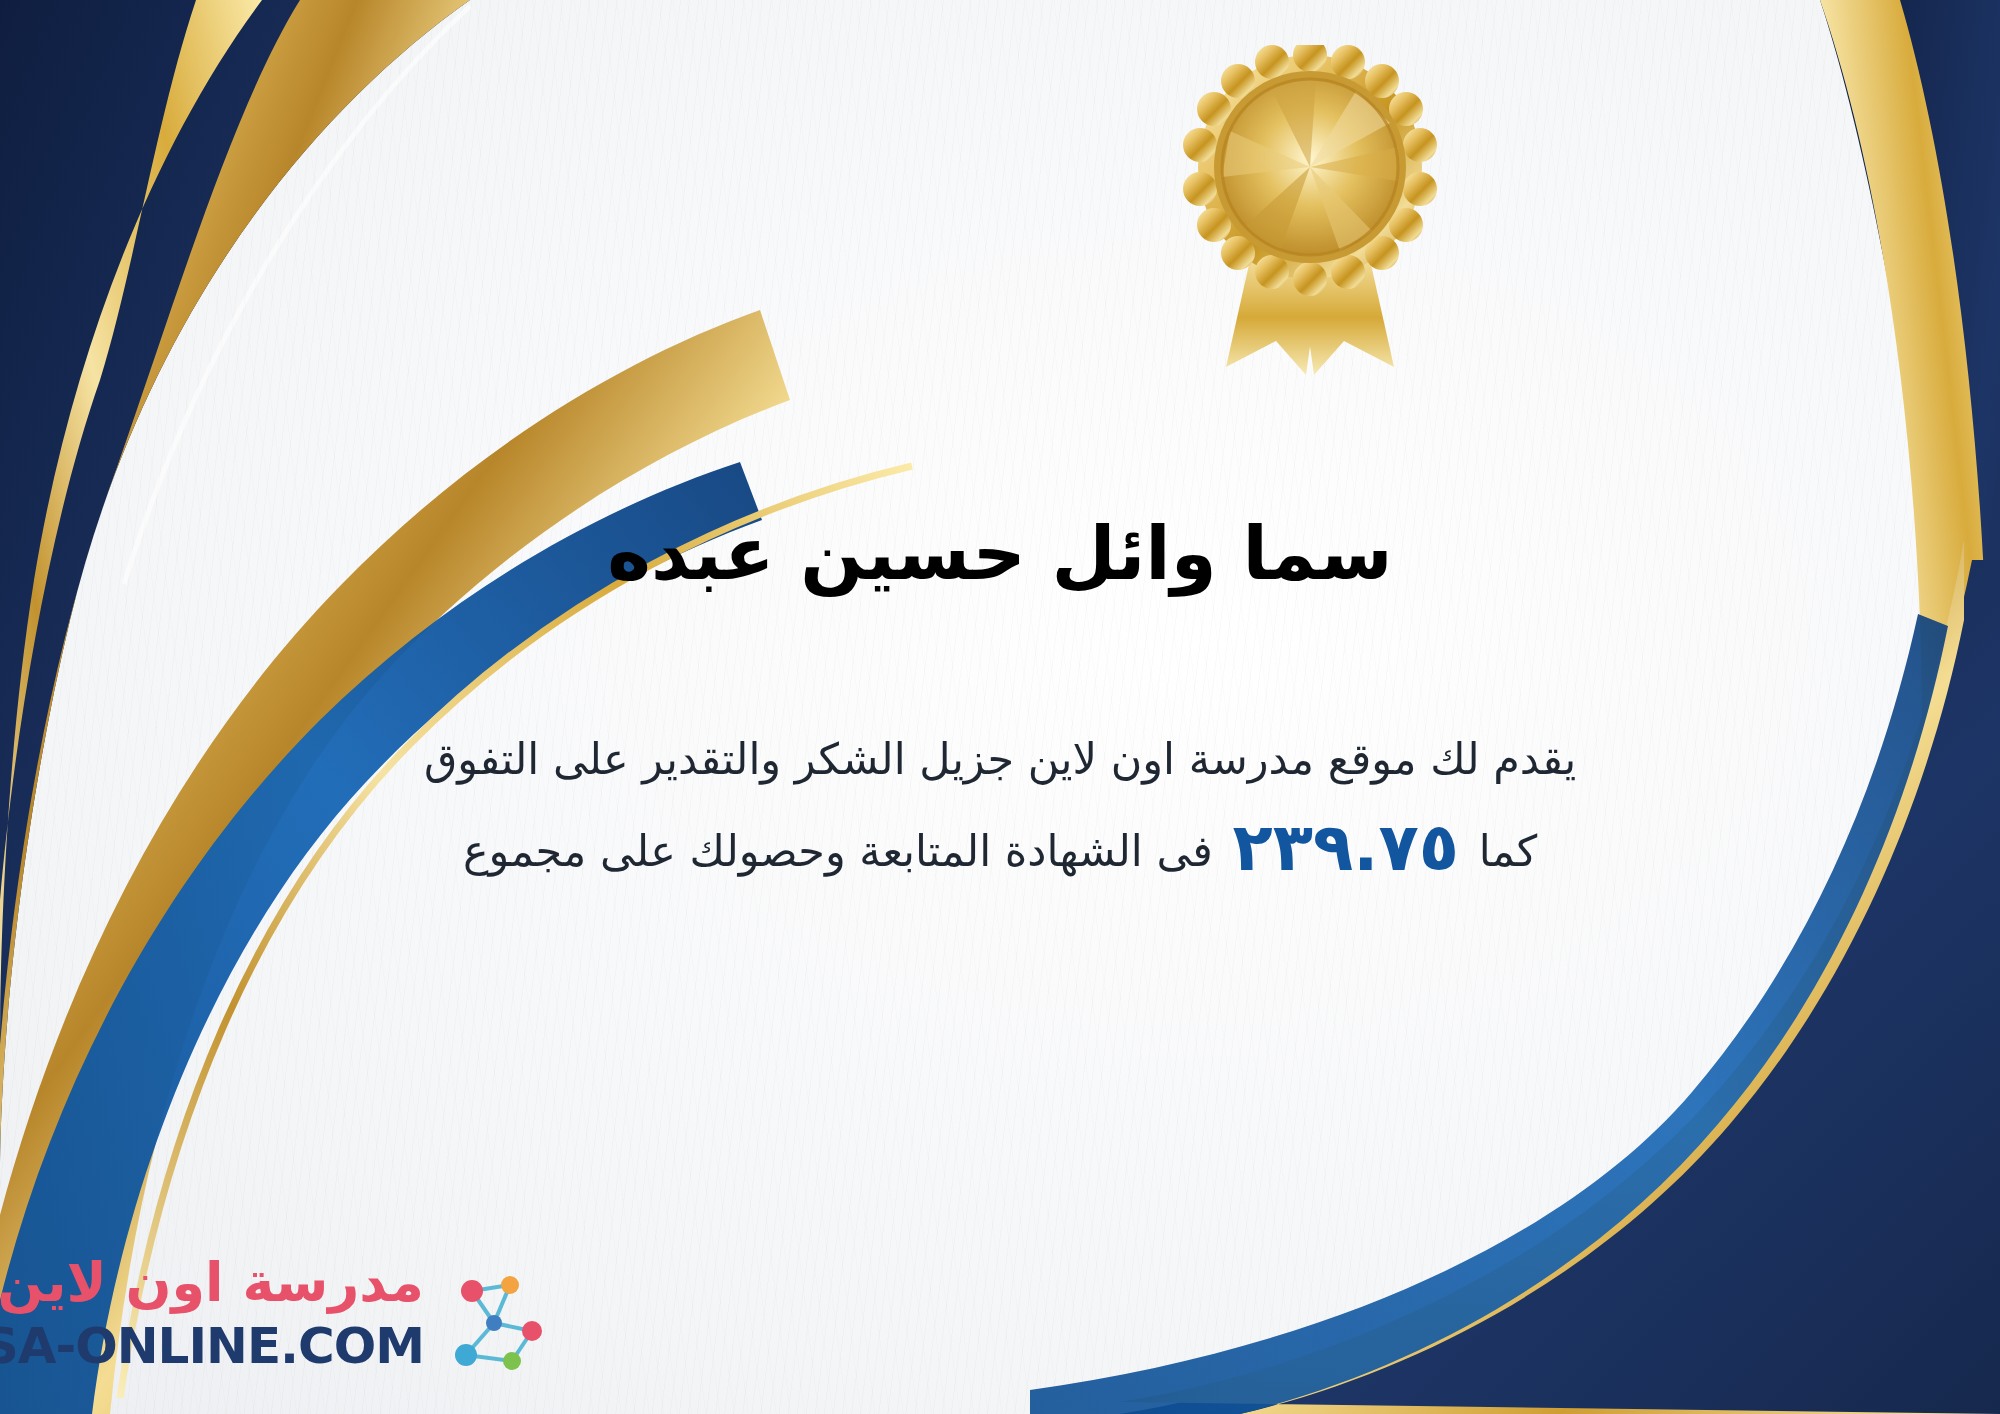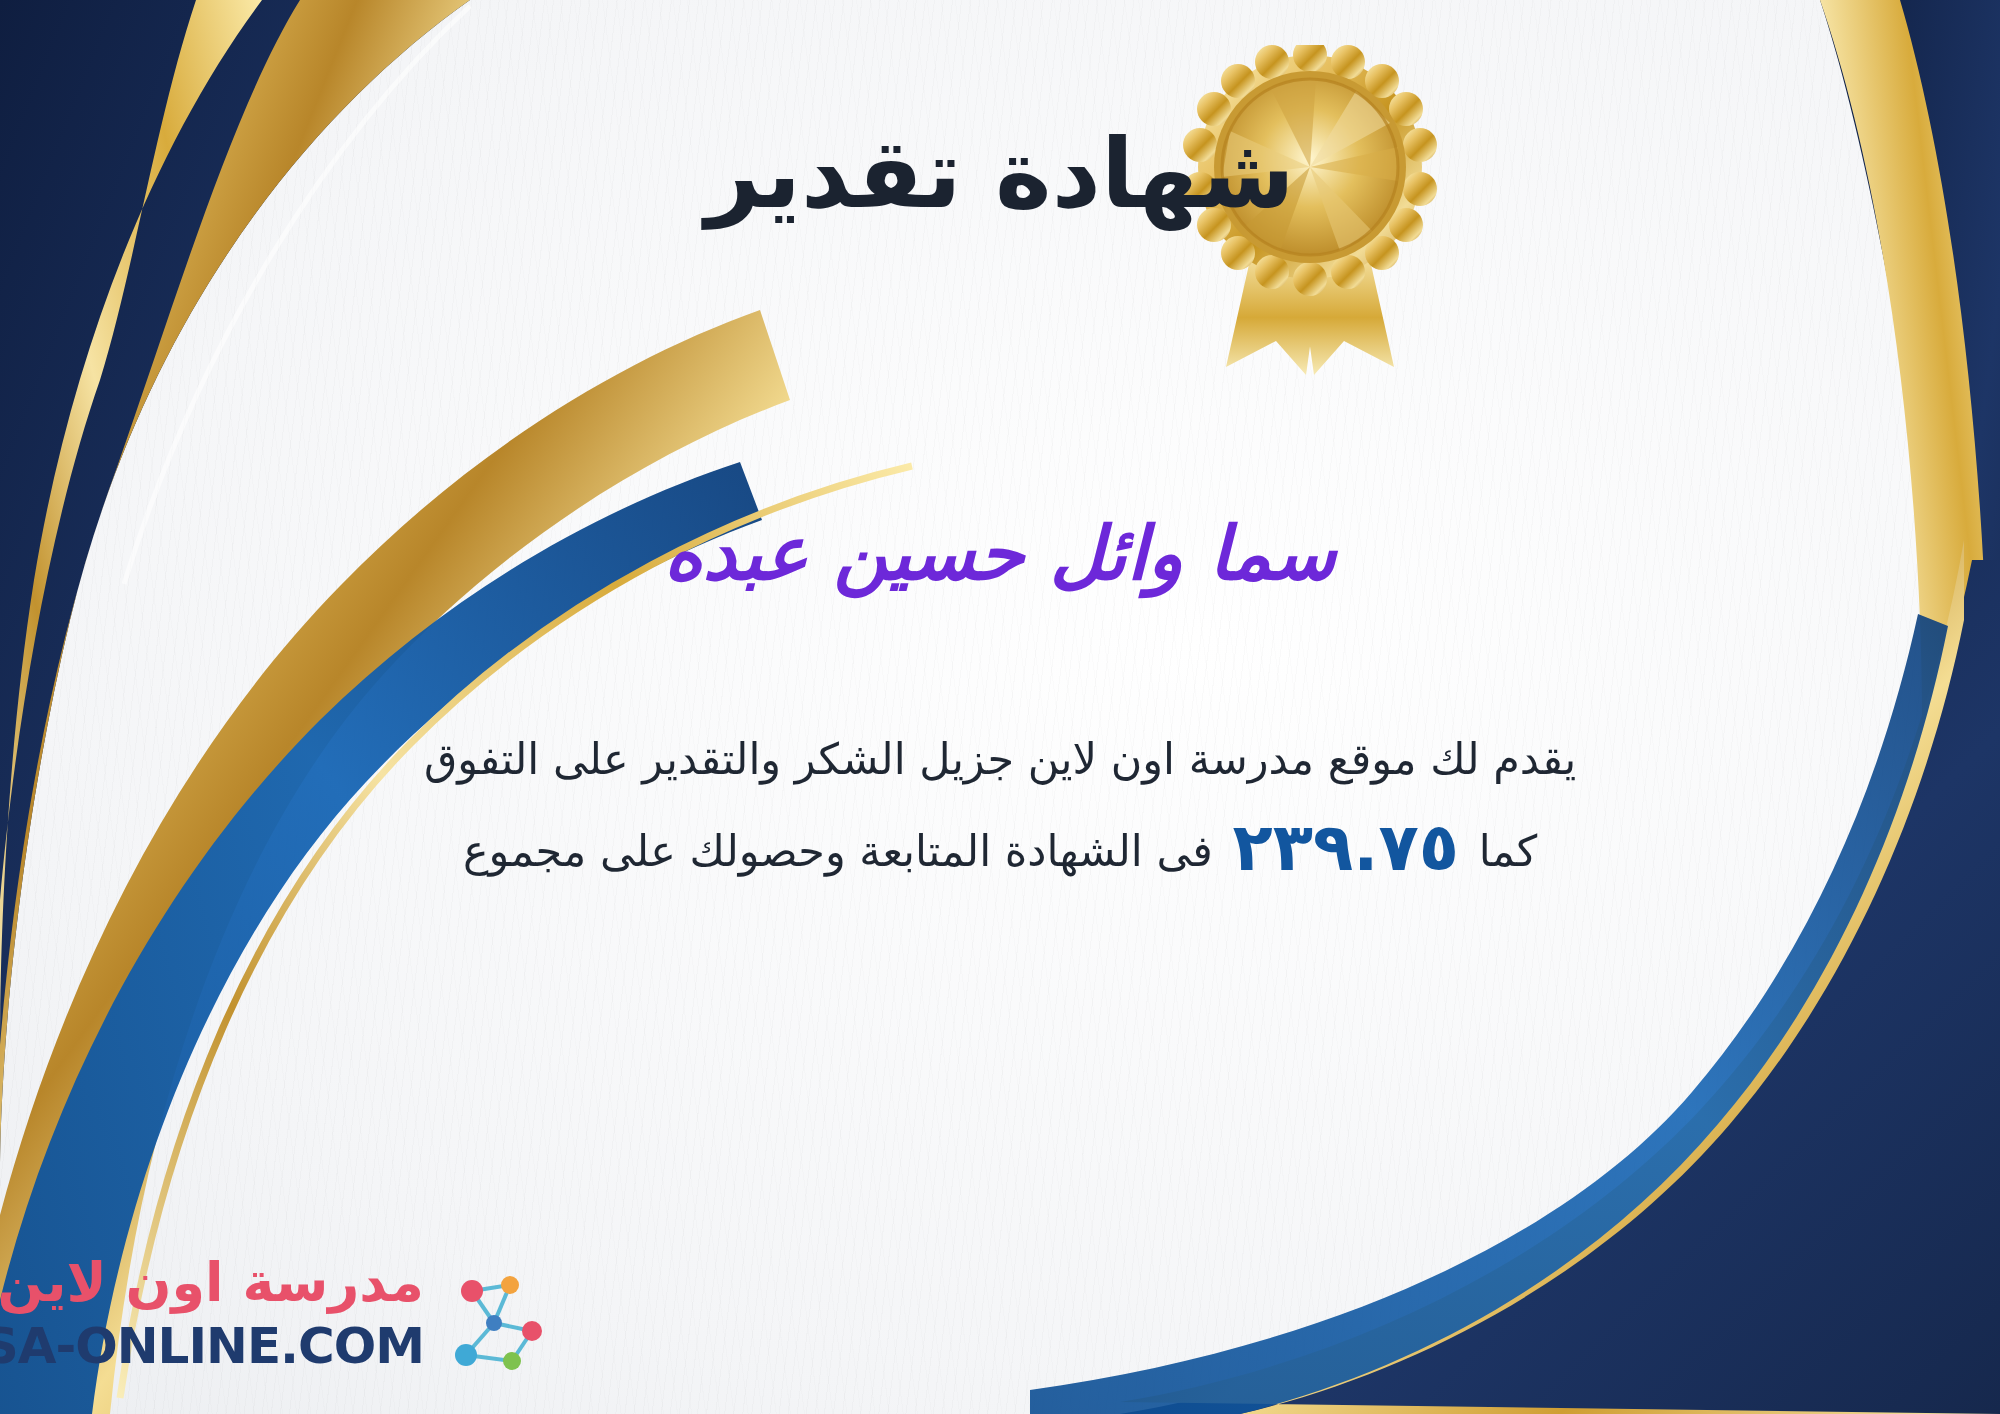--- a/index.html
+++ b/index.html
@@ -69,23 +69,22 @@
   }
 
   .recipient {
     position: absolute;
     top: 510px;
     left: 0;
     right: 0;
     text-align: center;
     font-size: 74px;
     font-weight: 700;
-    color: #6d28d9;
-    direction: rtl;
-    font-style: italic;
+    color: #000000;
+    direction: rtl;
   }
 
   .body-text {
     position: absolute;
     top: 725px;
     left: 60px;
     right: 60px;
     text-align: center;
     font-size: 43px;
     line-height: 1.62;
@@ -291,21 +290,20 @@
             <path d="M0,0 L46,-76 L80,-44 Z" fill="#f1dca1"></path>
           </g>
           <circle r="88" fill="none" stroke="#b5821f" stroke-width="3" opacity="0.7"></circle>
         </g>
       </g>
     </svg>
   </div>
 
   <div class="content">
 
-    <div class="title">شهادة تقدير</div>
 
     <div class="recipient">سما وائل حسين عبده</div>
 
     <div class="body-text">
       <div>يقدم لك موقع مدرسة اون لاين جزيل الشكر  والتقدير على التفوق</div>
       <div>
         <span>كما</span>
         <span class="score">٢٣٩.٧٥</span>
         <span>فى الشهادة المتابعة وحصولك على مجموع</span>
       </div>

